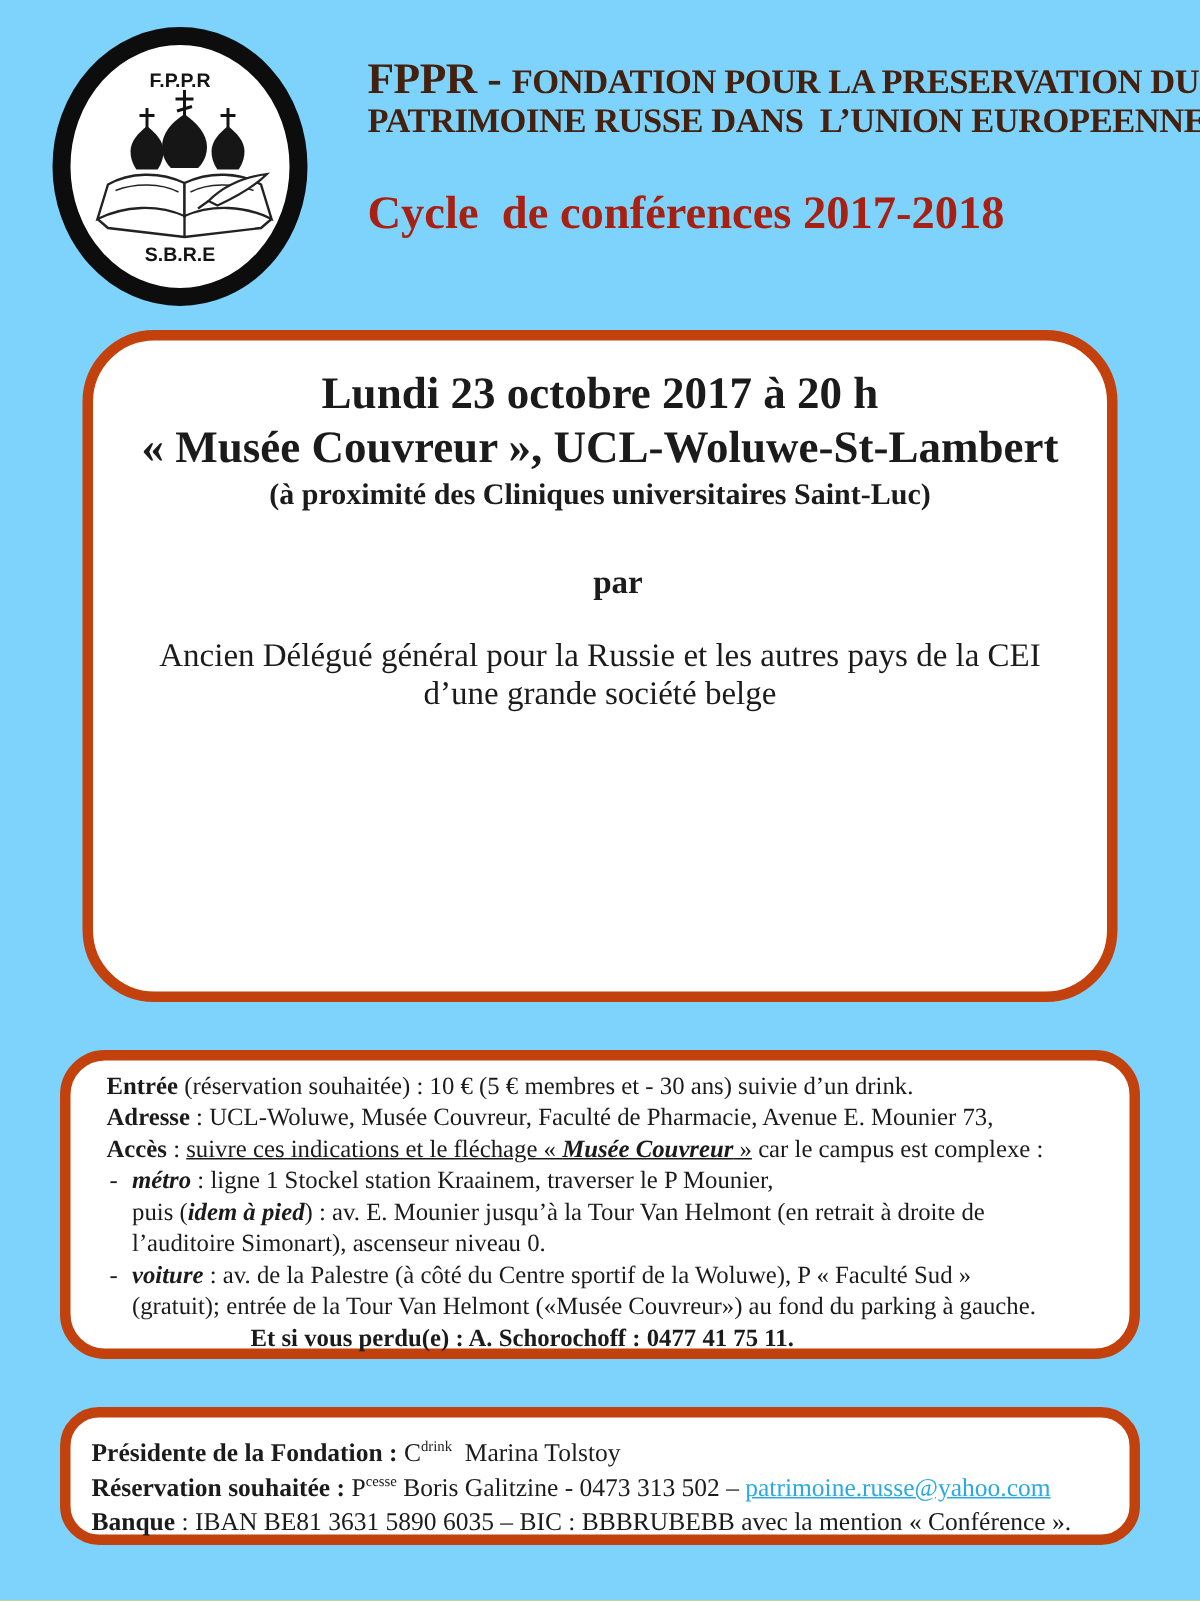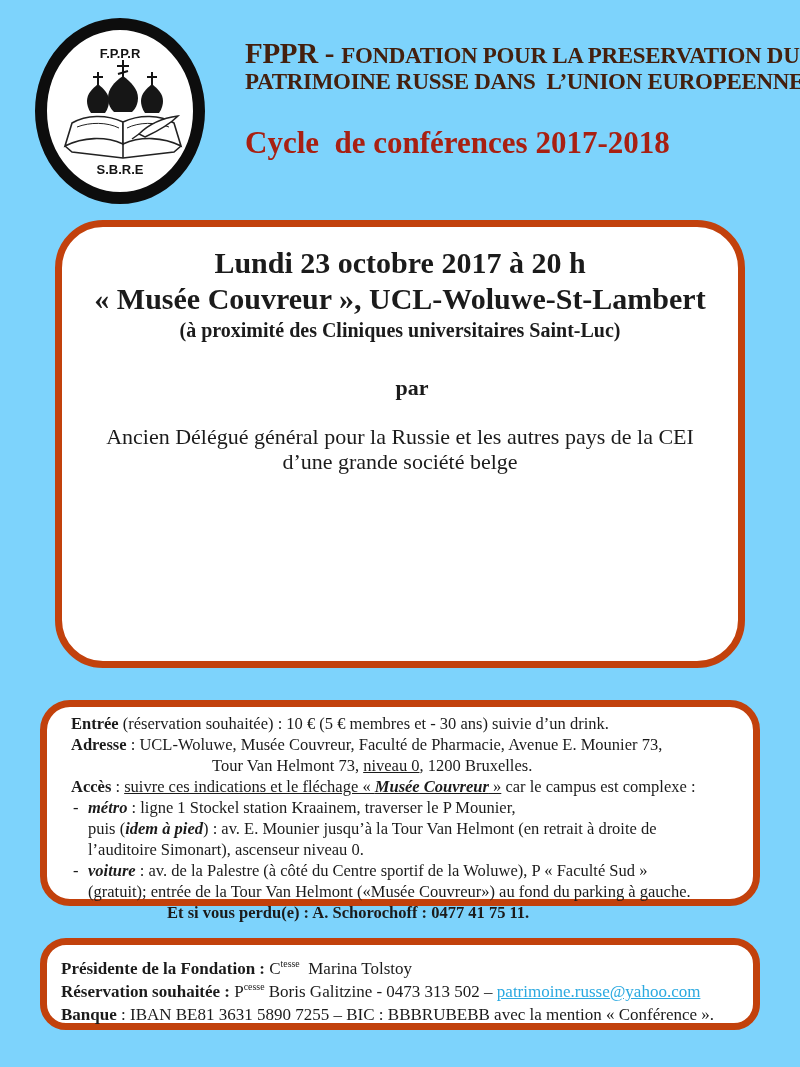--- a/index.html
+++ b/index.html
@@ -108,39 +108,38 @@
     <div class="ev-par">par</div>
     <div class="ev-desc">
       <div>Ancien Délégué général pour la Russie et les autres pays de la CEI</div>
       <div>d’une grande société belge</div>
     </div>
   </section>
 
   <section class="box box2">
     <div class="line"><span class="b">Entrée</span><span> (réservation souhaitée) : 10 € (5 € membres et - 30 ans) suivie d’un drink.</span></div>
     <div class="line"><span class="b">Adresse</span><span> : UCL-Woluwe, Musée Couvreur, Faculté de Pharmacie, Avenue E. Mounier 73,</span></div>
-    <div class="line indent1"><span>Tour Van Helmont 73, </span><span class="u">niveau 0</span><span>, 1200 Bruxelles.</span></div>
     <div class="line"><span class="b">Accès</span><span> : </span><span class="u">suivre ces indications et le fléchage « </span><span class="ubi">Musée Couvreur</span><span class="u"> »</span><span> car le campus est complexe :</span></div>
     <div class="bullet">
       <span class="dash">-</span>
       <div class="bl">
         <div class="line"><span class="bi">métro</span><span> : ligne 1 Stockel station Kraainem, traverser le P Mounier,</span></div>
         <div class="line"><span>puis (</span><span class="bi">idem à pied</span><span>) : av. E. Mounier jusqu’à la Tour Van Helmont (en retrait à droite de</span></div>
         <div class="line"><span>l’auditoire Simonart), ascenseur niveau 0.</span></div>
       </div>
     </div>
     <div class="bullet">
       <span class="dash">-</span>
       <div class="bl">
         <div class="line"><span class="bi">voiture</span><span> : av. de la Palestre (à côté du Centre sportif de la Woluwe), P « Faculté Sud »</span></div>
         <div class="line"><span>(gratuit); entrée de la Tour Van Helmont («Musée Couvreur») au fond du parking à gauche.</span></div>
       </div>
     </div>
     <div class="line lost"><span class="b">Et si vous perdu(e) : A. Schorochoff : 0477 41 75 11.</span></div>
   </section>
 
   <section class="box box3">
-    <div class="line"><span class="b">Présidente de la Fondation : </span><span>C</span><span class="sup">tesse</span><span> &nbsp;Marina Tolstoy</span></div>
+    <div class="line"><span class="b">Présidente de la Fondation : </span><span>C</span><span class="sup">drink</span><span> &nbsp;Marina Tolstoy</span></div>
     <div class="line"><span class="b">Réservation souhaitée : </span><span>P</span><span class="sup">cesse</span><span> Boris Galitzine - 0473 313 502 – </span><a class="link" href="#">patrimoine.russe@yahoo.com</a></div>
-    <div class="line"><span class="b">Banque</span><span> : IBAN BE81 3631 5890 7255 – BIC : BBBRUBEBB avec la mention « Conférence ».</span></div>
+    <div class="line"><span class="b">Banque</span><span> : IBAN BE81 3631 5890 6035 – BIC : BBBRUBEBB avec la mention « Conférence ».</span></div>
   </section>
 
 </div>
 
 </body></html>

